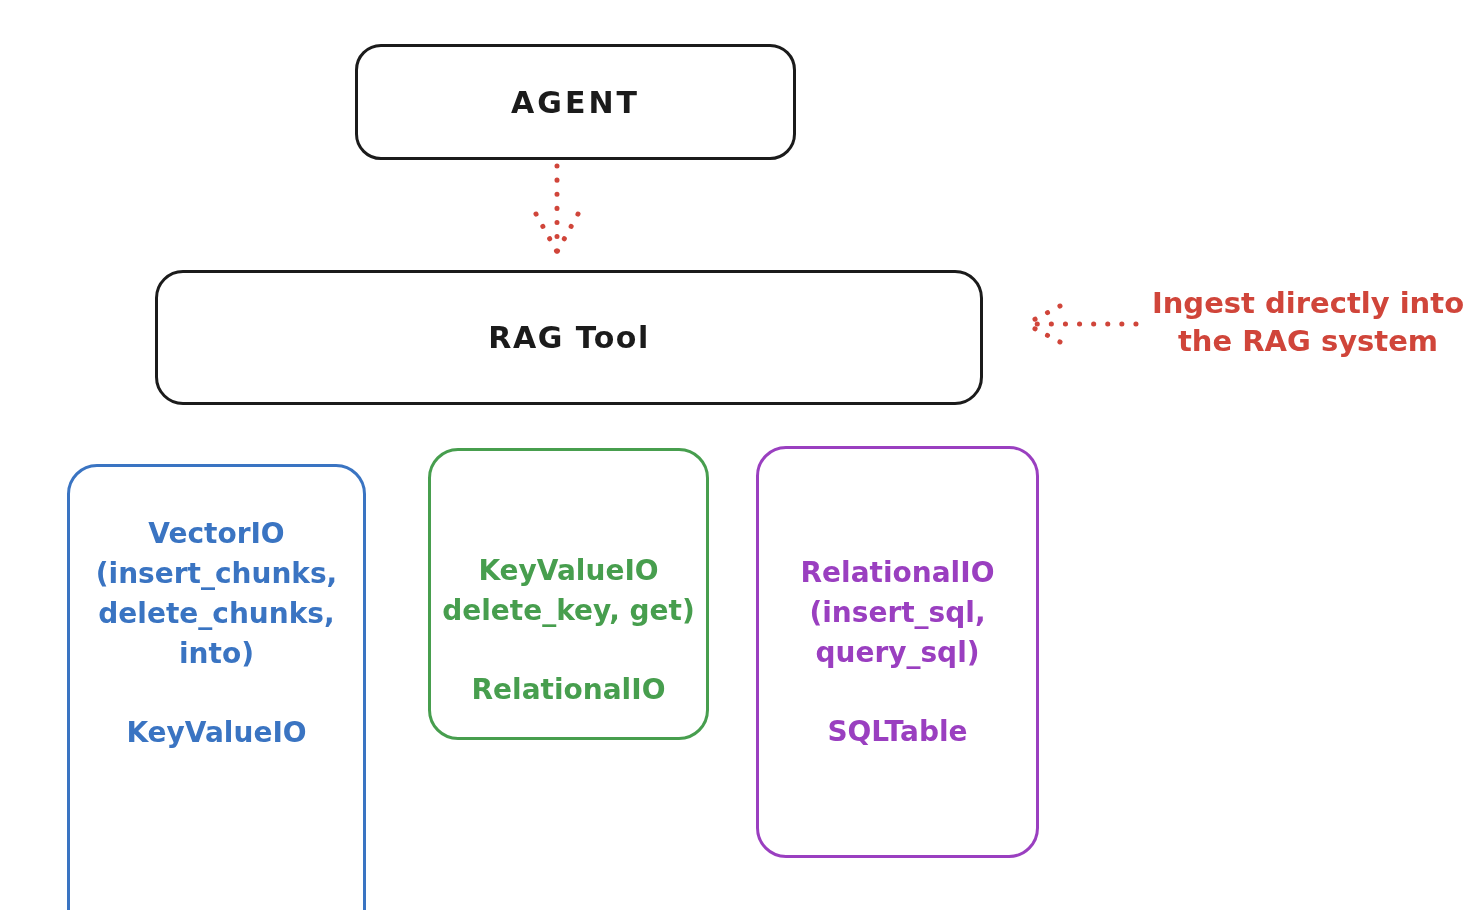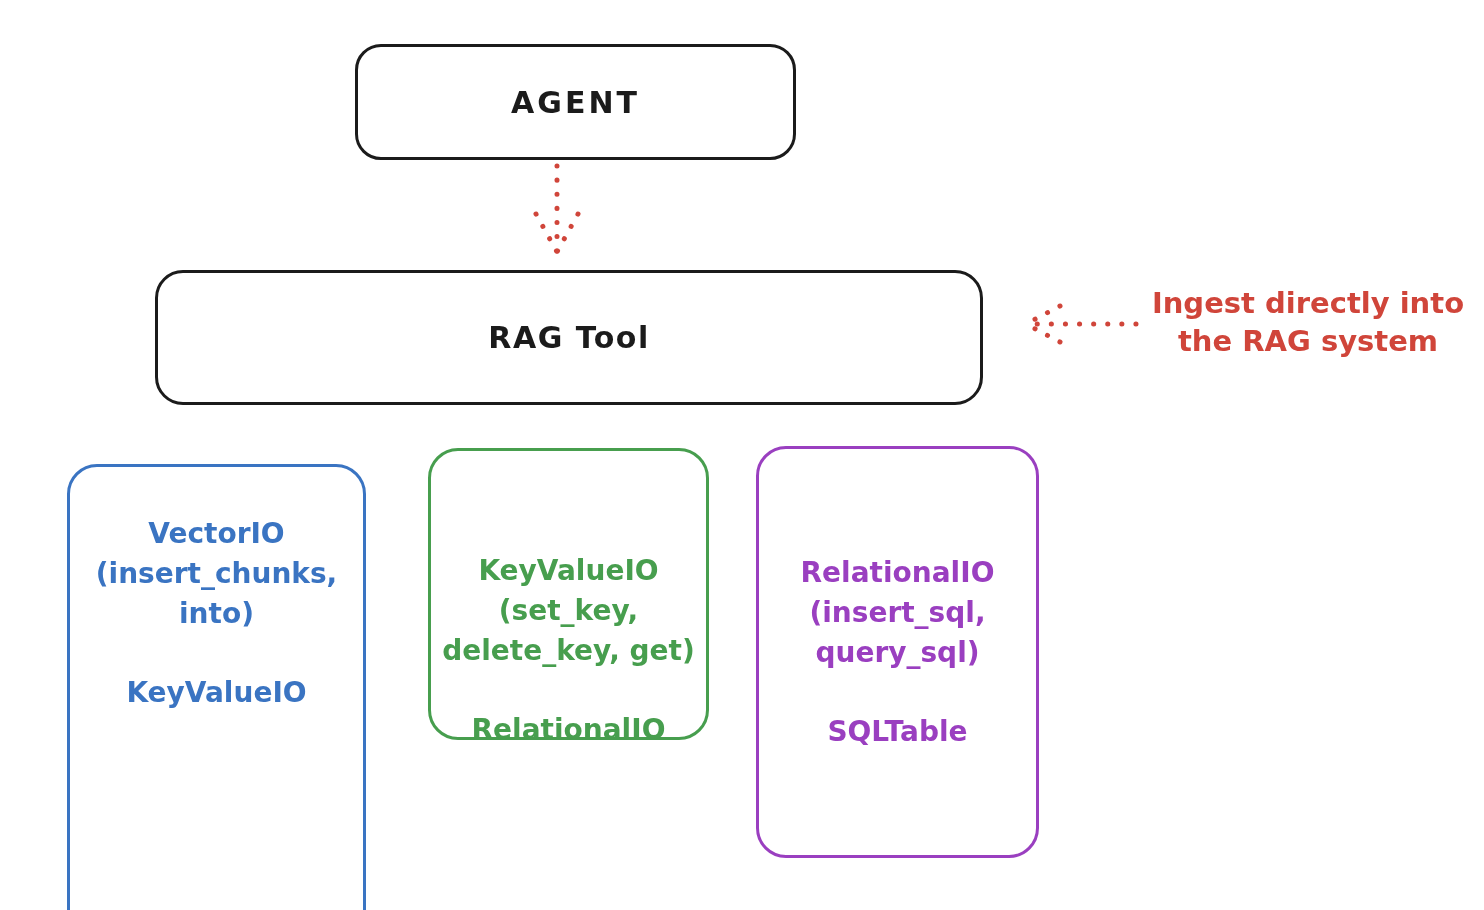--- a/index.html
+++ b/index.html
@@ -126,27 +126,27 @@
   </svg>
 
   <div class="annotation">
     <div>Ingest directly into</div>
     <div>the RAG system</div>
   </div>
 
   <div class="store-box store-vector">
     <div>VectorIO</div>
     <div>(insert_chunks,</div>
+    <div>delete_chunks,</div>
     <div>into)</div>
     <div class="box-footer">KeyValueIO</div>
   </div>
 
   <div class="store-box store-keyvalue">
     <div>KeyValueIO</div>
-    <div>(set_key,</div>
     <div>delete_key, get)</div>
     <div class="box-footer">RelationalIO</div>
   </div>
 
   <div class="store-box store-relational">
     <div>RelationalIO</div>
     <div>(insert_sql,</div>
     <div>query_sql)</div>
     <div class="box-footer">SQLTable</div>
   </div>

